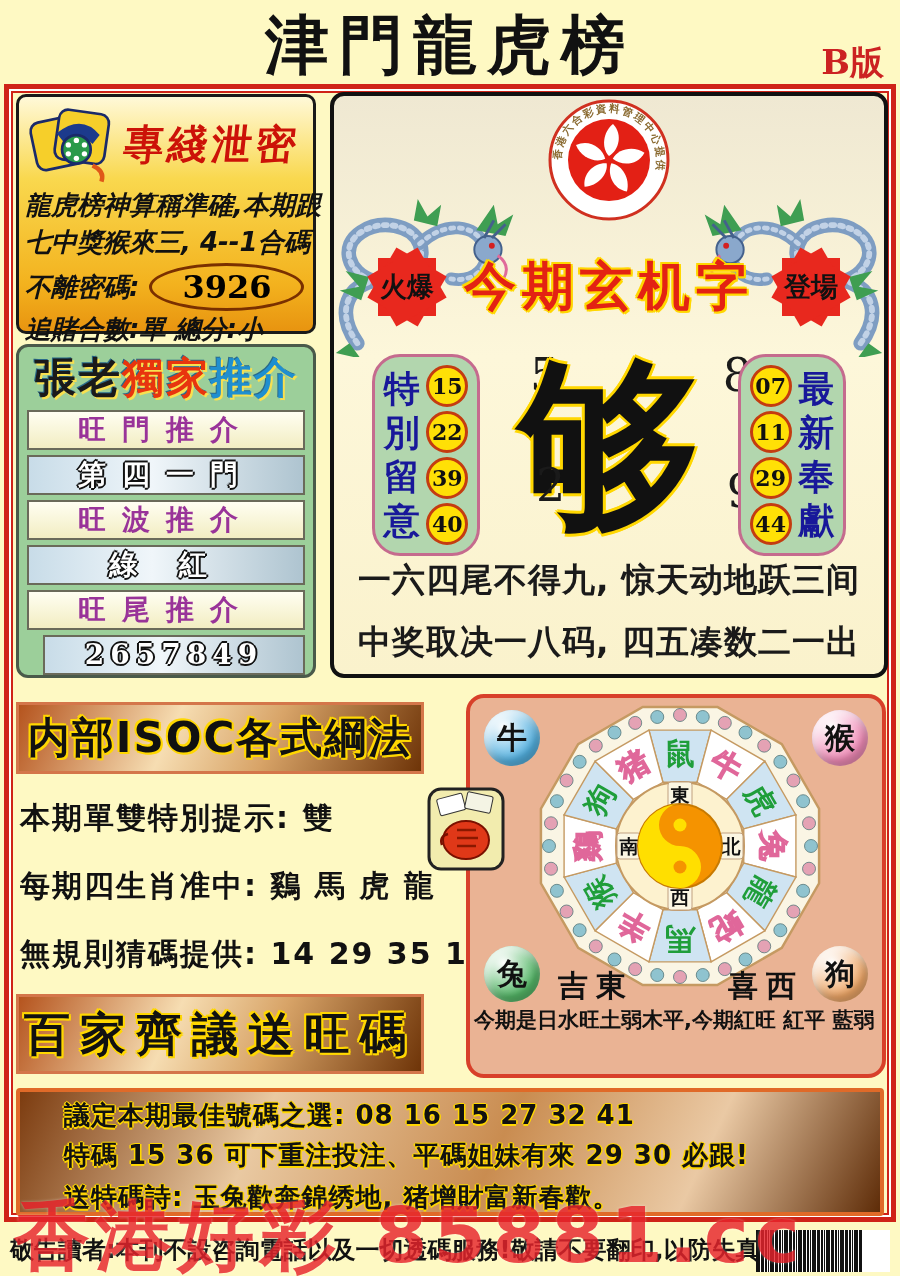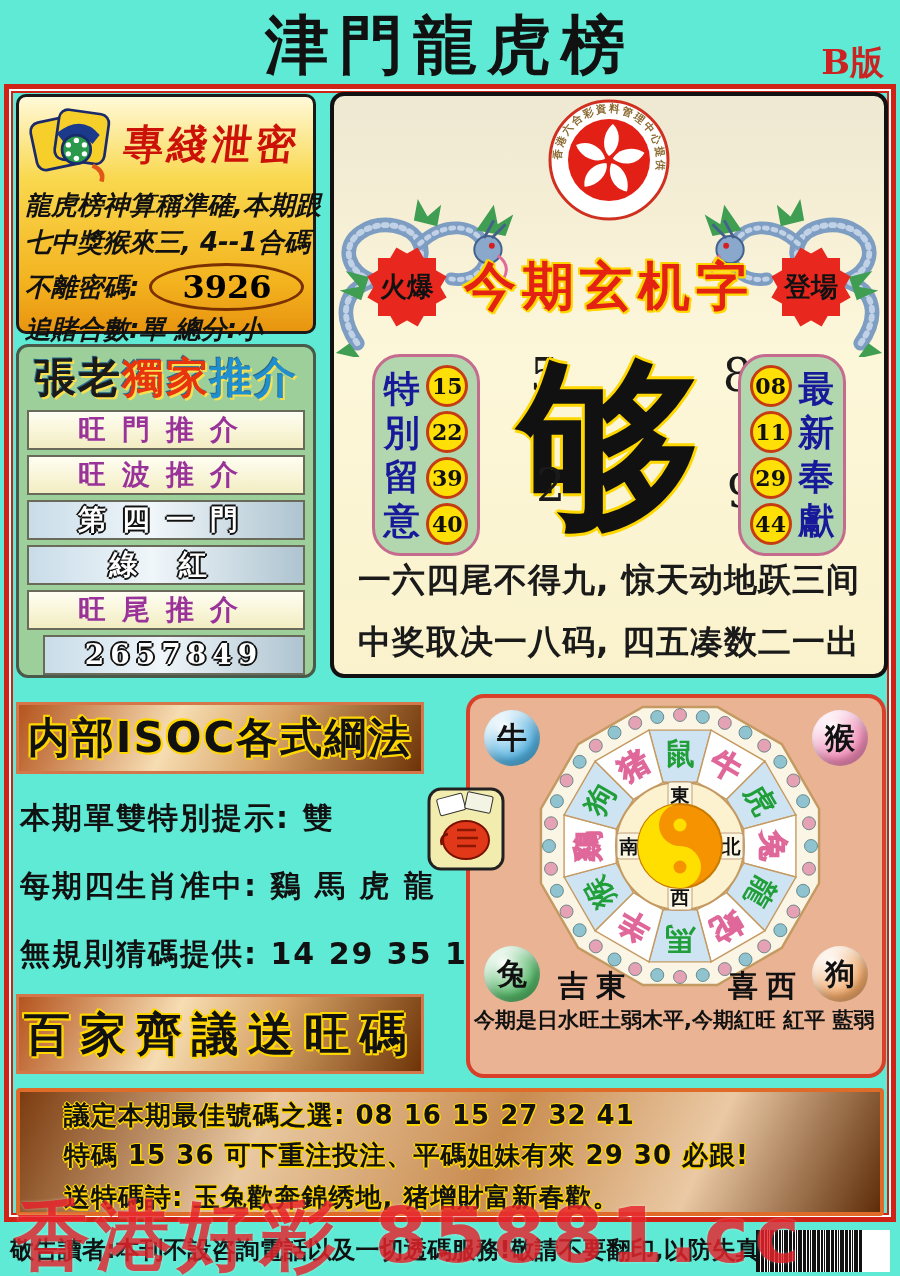--- a/index.html
+++ b/index.html
@@ -1,17 +1,17 @@
 <!DOCTYPE html>
 <html><head>
 <meta charset="utf-8">
 <style>
   * { margin:0; padding:0; box-sizing:border-box; }
   body { background:#e9e9e9; font-family:"DejaVu Sans",sans-serif; }
-  .page { position:relative; width:900px; height:1276px; background:#5eead4; overflow:hidden; margin:0 auto; }
+  .page { position:relative; width:900px; height:1276px; background:#fef9c3; overflow:hidden; margin:0 auto; }
 
   
   .main-title { position:absolute; left:0; top:2px; width:100%; text-align:center;
     font-size:64px; font-weight:900; letter-spacing:10px; color:#111;
     font-family:"DejaVu Sans",sans-serif; }
   .edition { position:absolute; right:16px; top:40px; font-size:34px; font-weight:bold;
     font-family:"DejaVu Serif",serif; }
 
   
   .frame { position:absolute; left:4px; top:84px; width:892px; height:1138px;
@@ -160,22 +160,22 @@
     <div class="secret-row">
       <span class="hotline-line">不離密碼:</span>
       <span class="secret-code">3926</span>
     </div>
     <div class="hotline-line">追賭合數:單   總分:小</div>
   </div>
 
   <div class="zhang">
     <div class="zhang-title"><span style="color: rgb(26, 26, 26);">張老</span><span style="color: rgb(232, 53, 14);">獨家</span><span style="color: rgb(31, 143, 208);">推介</span></div>
     <div class="zhang-row zhang-label">旺門推介</div>
+    <div class="zhang-row zhang-value">第四一門</div>
     <div class="zhang-row zhang-label">旺波推介</div>
-    <div class="zhang-row zhang-value">第四一門</div>
     <div class="zhang-row zhang-value">綠 紅</div>
     <div class="zhang-row zhang-label">旺尾推介</div>
     <div class="zhang-row zhang-value num">2657849</div>
   </div>
 
   <div class="mystic">
     <span class="dragon left">
       <svg viewBox="0 0 200 210" width="195" height="205">
         <g fill="none" stroke-linecap="round">
           <path d="M28 196 C8 168 14 140 44 132 C18 124 10 96 32 82 C52 69 84 74 92 94 C98 110 86 122 70 120" stroke="#7e9dc2" stroke-width="15"></path>
@@ -271,21 +271,21 @@
     </div>
 
     <div class="corner-num" style="left:196px; top:252px;">5</div>
     <div class="corner-num" style="right:132px; top:252px;">8</div>
     <div class="big-char">够</div>
     <div class="corner-num" style="left:202px; top:362px;">2</div>
     <div class="corner-num" style="right:128px; top:368px;">9</div>
 
     <div class="pill right">
       <div class="pill-nums">
-          <div class="num-circle">08</div>
+          <div class="num-circle">07</div>
           <div class="num-circle">11</div>
           <div class="num-circle">29</div>
           <div class="num-circle">44</div>
         </div>
       <div class="pill-label">
           <div>最</div>
           <div>新</div>
           <div>奉</div>
           <div>獻</div>
         </div>

